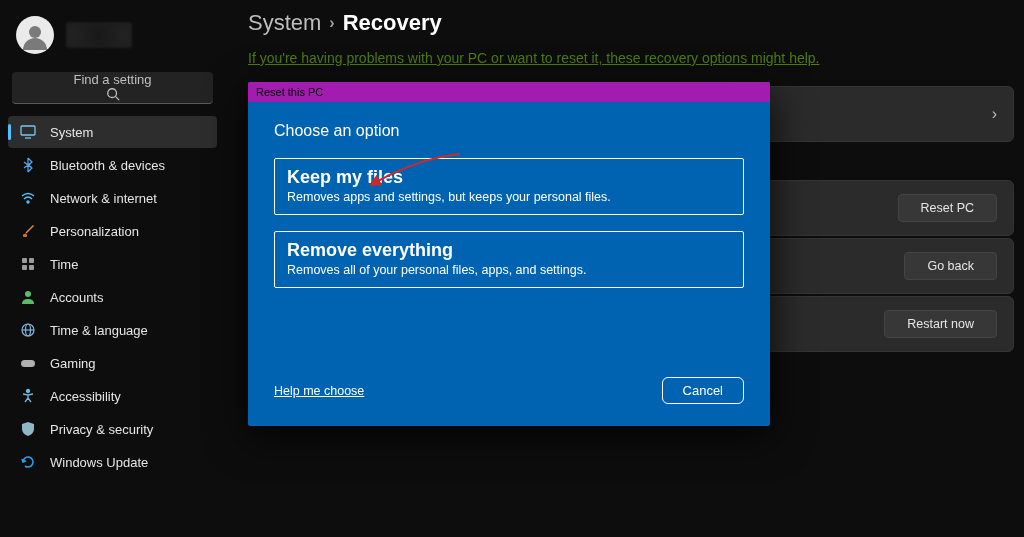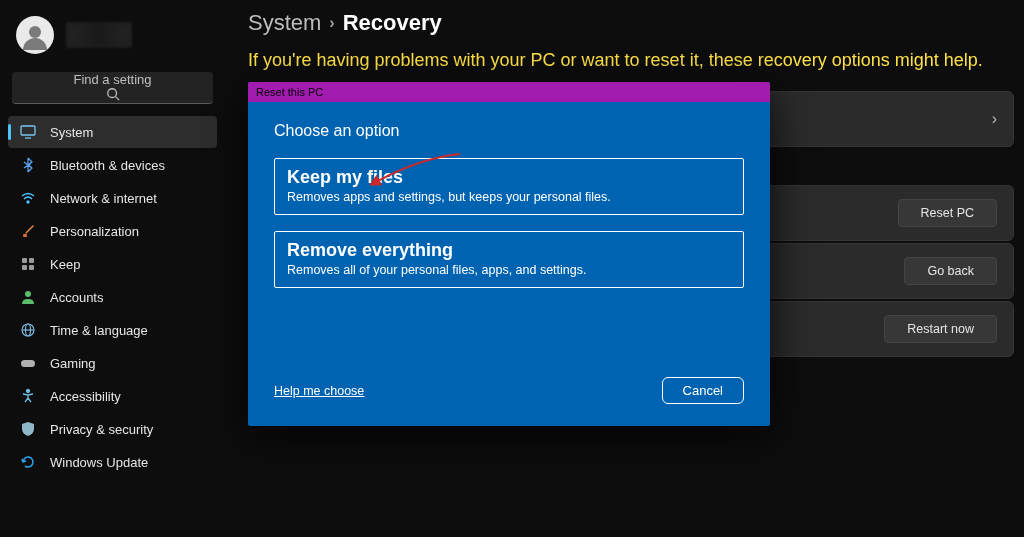--- a/index.html
+++ b/index.html
@@ -51,21 +51,21 @@
       content:""; position:absolute; left:0; top:8px; bottom:8px; width:3px; background:#4cc2ff; border-radius:2px;
     }
     .nav-icon { width: 16px; height: 16px; display:flex; align-items:center; justify-content:center; }
     .nav-icon svg { width:16px; height:16px; }
 
     
     .main { position:absolute; left:248px; top:10px; right:10px; }
     .breadcrumb { display:flex; align-items:center; gap:8px; font-size:22px; font-weight:600; color:#fff; }
     .breadcrumb .parent { color:#bdbdbd; font-weight:400; }
     .breadcrumb .chev { color:#a0a0a0; font-size:16px; }
-    .subtitle { margin-top:14px; font-size:18px; color:#fde047; }
+    .subtitle { margin-top:14px; font-size:14px; color:#4d7c0f;text-decoration:underline; }
     .card {
       margin-top:20px; background:#2b2b2b; border:1px solid #353535; border-radius:6px;
       height:56px; display:flex; align-items:center; justify-content:space-between; padding:0 16px;
     }
     .card-right-btn {
       background:#373737; border:1px solid #444; border-radius:4px; color:#e6e6e6;
       font-size:12.5px; padding:6px 22px;
     }
     .chevron-card { color:#bbb; font-size:16px; }
 
@@ -150,21 +150,21 @@
     </div>
     <div class="nav-item">
       <span class="nav-icon">
           <svg viewBox="0 0 16 16" fill="#9a9a9a">
             <rect x="2" y="2" width="5" height="5" rx="1"></rect>
             <rect x="9" y="2" width="5" height="5" rx="1"></rect>
             <rect x="2" y="9" width="5" height="5" rx="1"></rect>
             <rect x="9" y="9" width="5" height="5" rx="1"></rect>
           </svg>
         </span>
-      <span>Keep</span>
+      <span>Time</span>
     </div>
     <div class="nav-item">
       <span class="nav-icon">
           <svg viewBox="0 0 16 16" fill="#5bbd6b">
             <circle cx="8" cy="5" r="3"></circle>
             <path d="M2 15 Q2 10 8 10 Q14 10 14 15 Z"></path>
           </svg>
         </span>
       <span>Accounts</span>
     </div>

